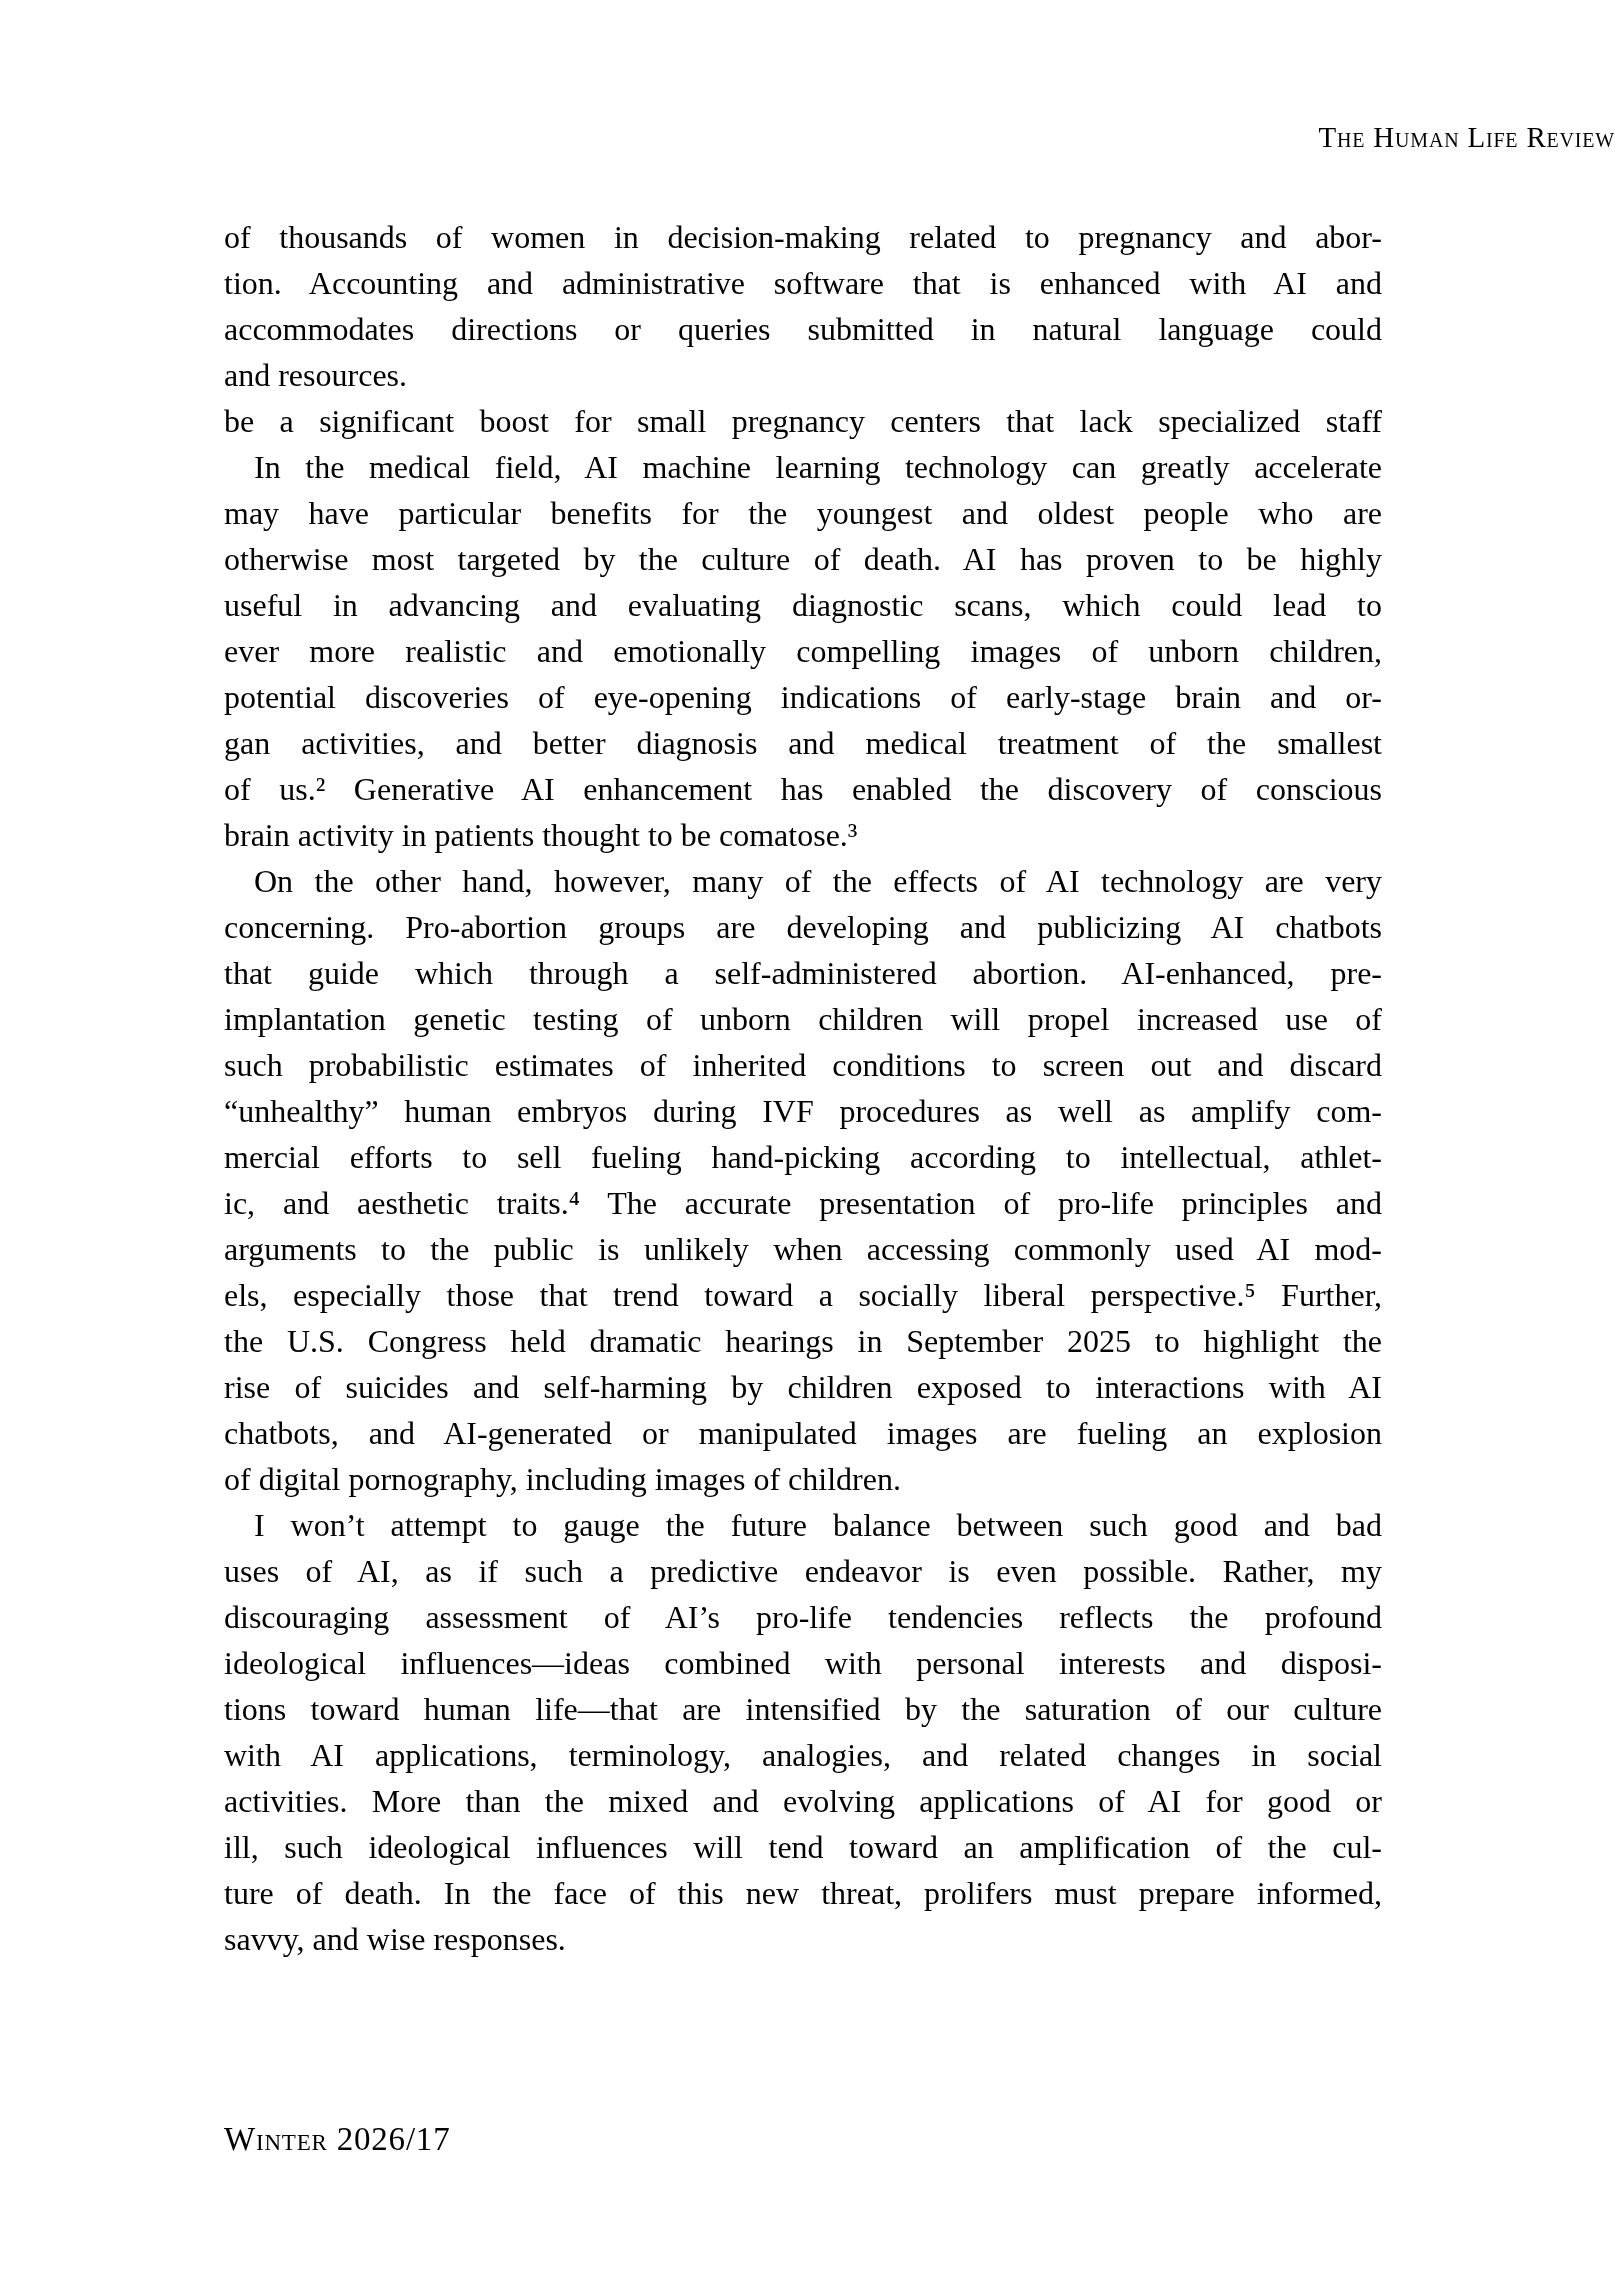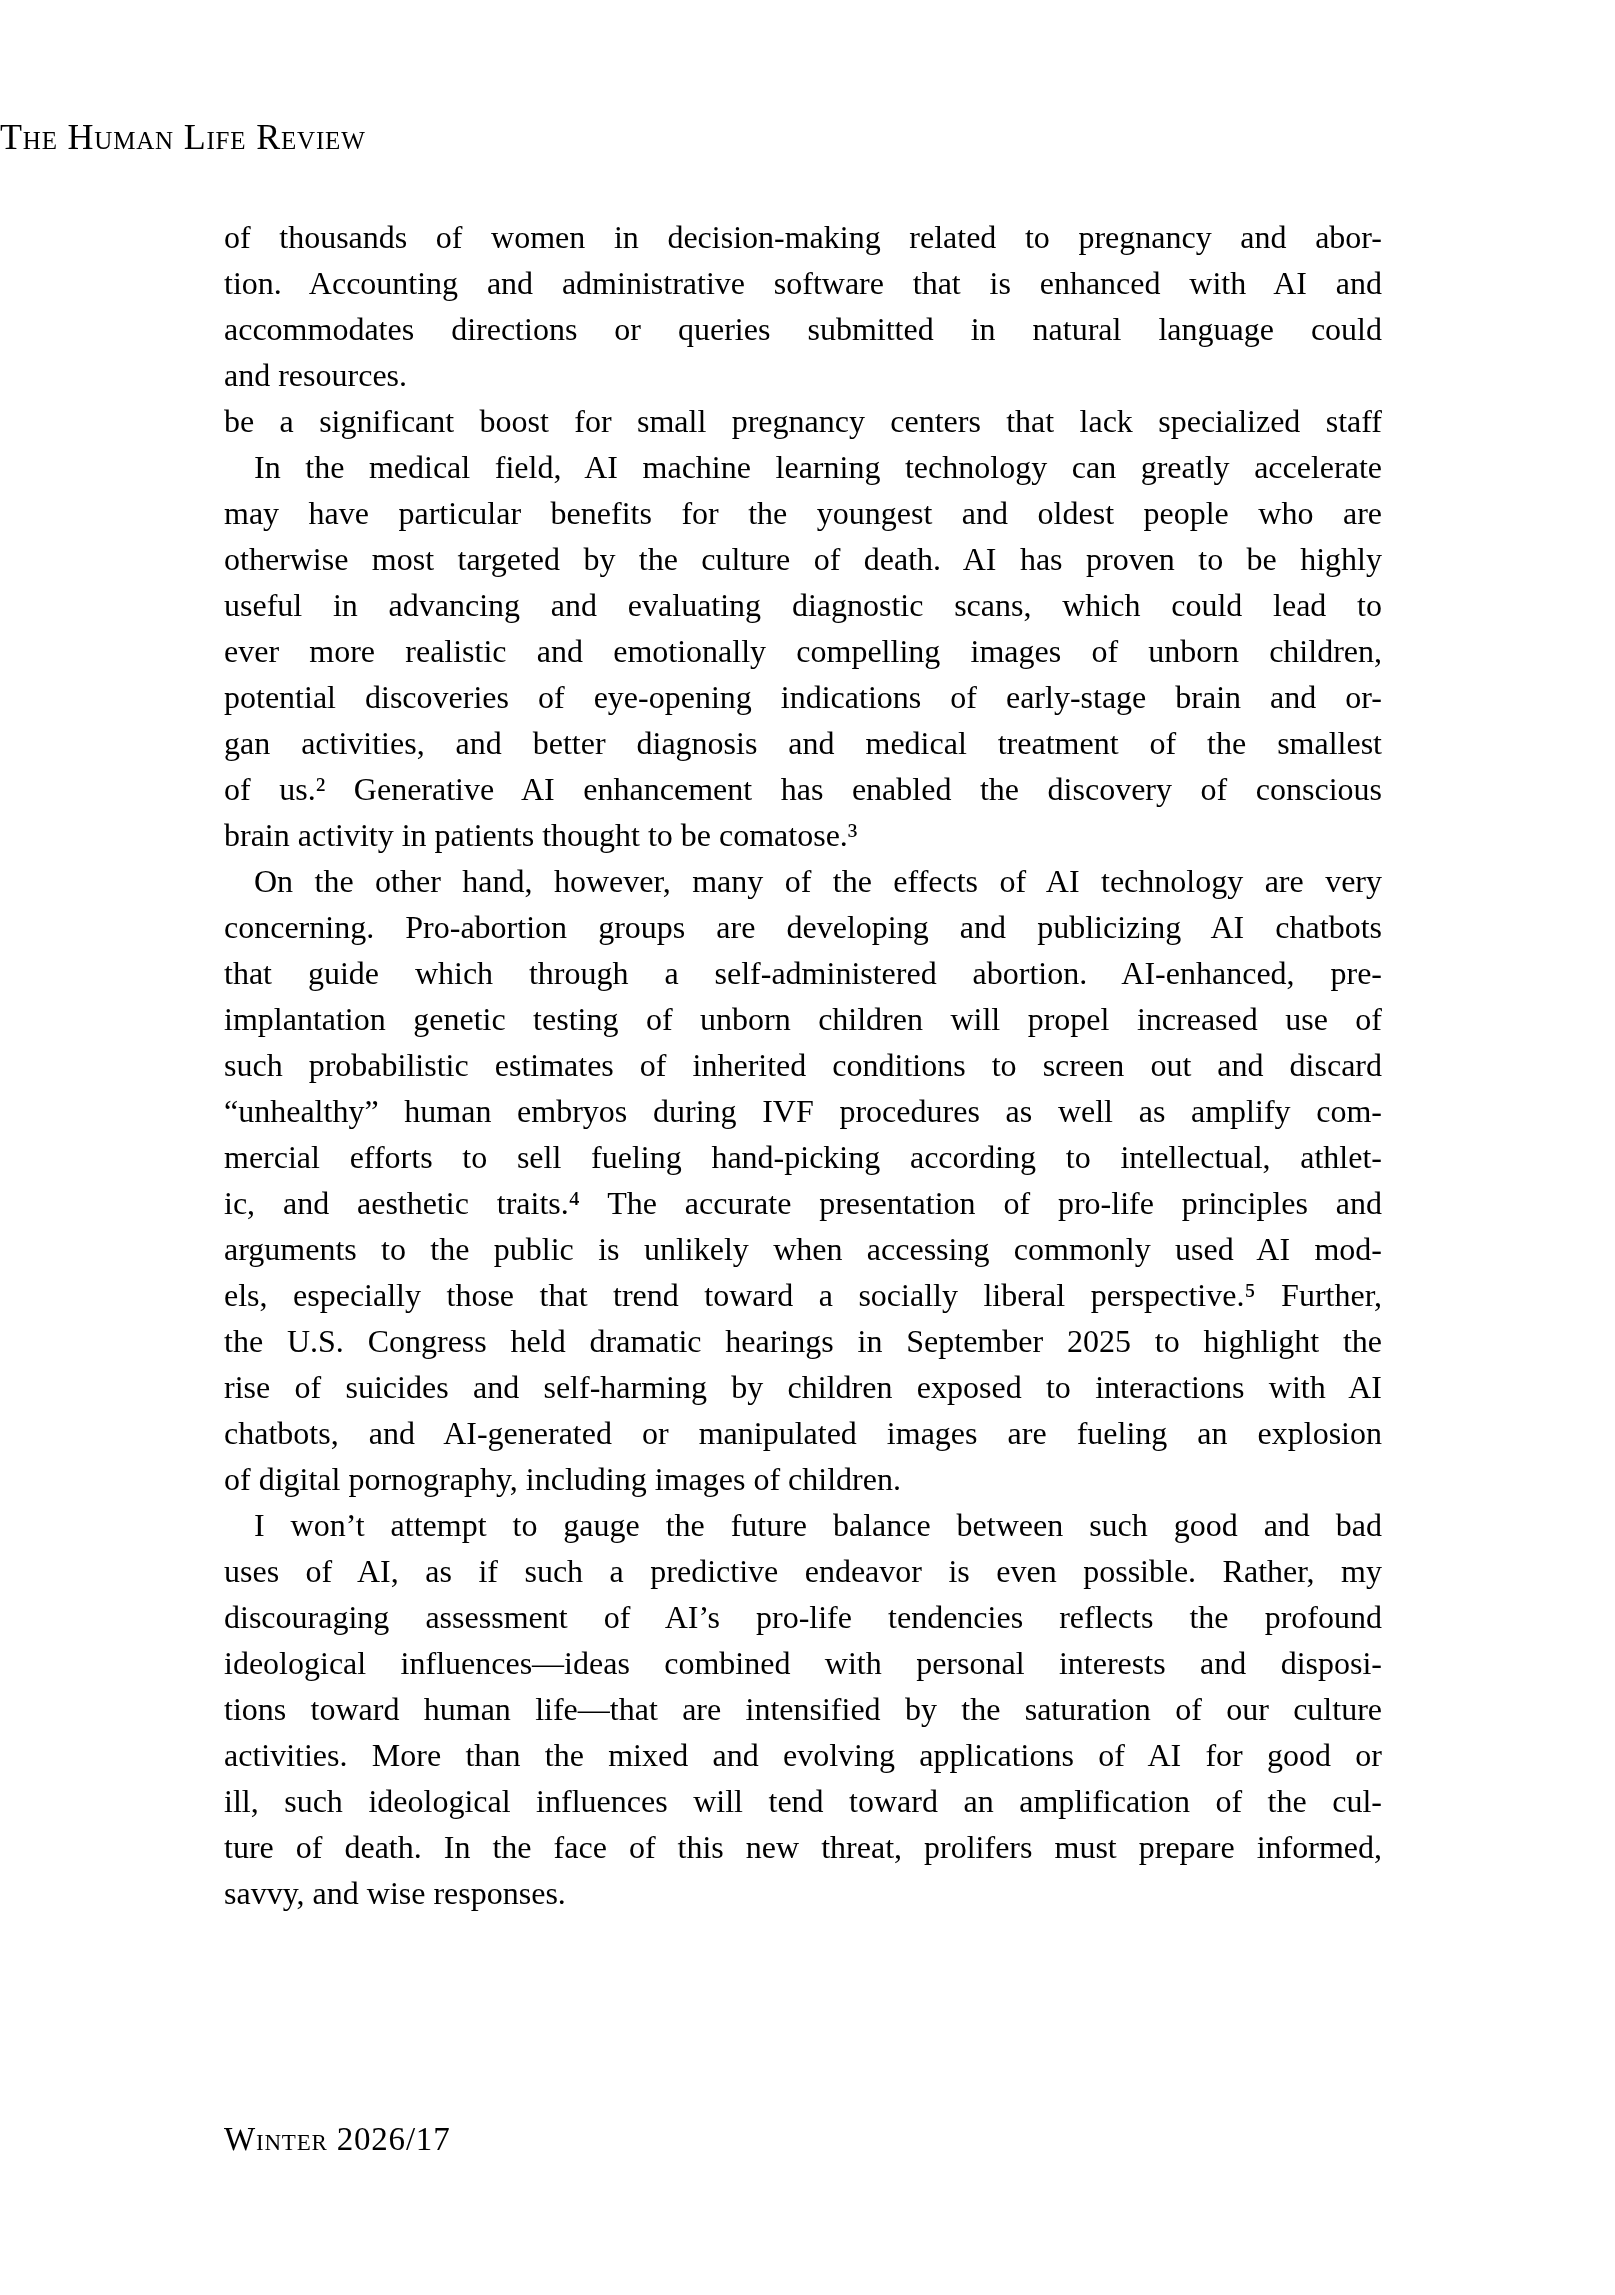--- a/index.html
+++ b/index.html
@@ -11,22 +11,22 @@
     font-family: "Liberation Serif", "DejaVu Serif", serif;
     color: #000000;
     margin: 0 auto;
     overflow: hidden;
   }
   .running-header {
     position: absolute;
     top: 121px;
     left: 0;
     width: 100%;
-    text-align: left;
-    font-size: 36px;
+    text-align: right;
+    font-size: 29px;
     line-height: 33px;
     font-variant: small-caps;
     letter-spacing: 0.8px;
   }
   .body-text {
     position: absolute;
     left: 224px;
     top: 214px;
     width: 1158px;
     font-size: 32px;
@@ -87,20 +87,21 @@
       <div class="line">els, especially those that trend toward a socially liberal perspective.⁵ Further,</div>
       <div class="line">the U.S. Congress held dramatic hearings in September 2025 to highlight the</div>
       <div class="line">rise of suicides and self-harming by children exposed to interactions with AI</div>
       <div class="line">chatbots, and AI-generated or manipulated images are fueling an explosion</div>
       <div class="line final">of digital pornography, including images of children.</div>
       <div class="line indent">I won’t attempt to gauge the future balance between such good and bad</div>
       <div class="line">uses of AI, as if such a predictive endeavor is even possible. Rather, my</div>
       <div class="line">discouraging assessment of AI’s pro-life tendencies reflects the profound</div>
       <div class="line">ideological influences—ideas combined with personal interests and disposi-</div>
       <div class="line">tions toward human life—that are intensified by the saturation of our culture</div>
+      <div class="line">with AI applications, terminology, analogies, and related changes in social</div>
       <div class="line">activities. More than the mixed and evolving applications of AI for good or</div>
       <div class="line">ill, such ideological influences will tend toward an amplification of the cul-</div>
       <div class="line">ture of death. In the face of this new threat, prolifers must prepare informed,</div>
       <div class="line final">savvy, and wise responses.</div>
     </div>
 
   <div class="page-footer">Winter 2026/17</div>
 </div>
 
 

